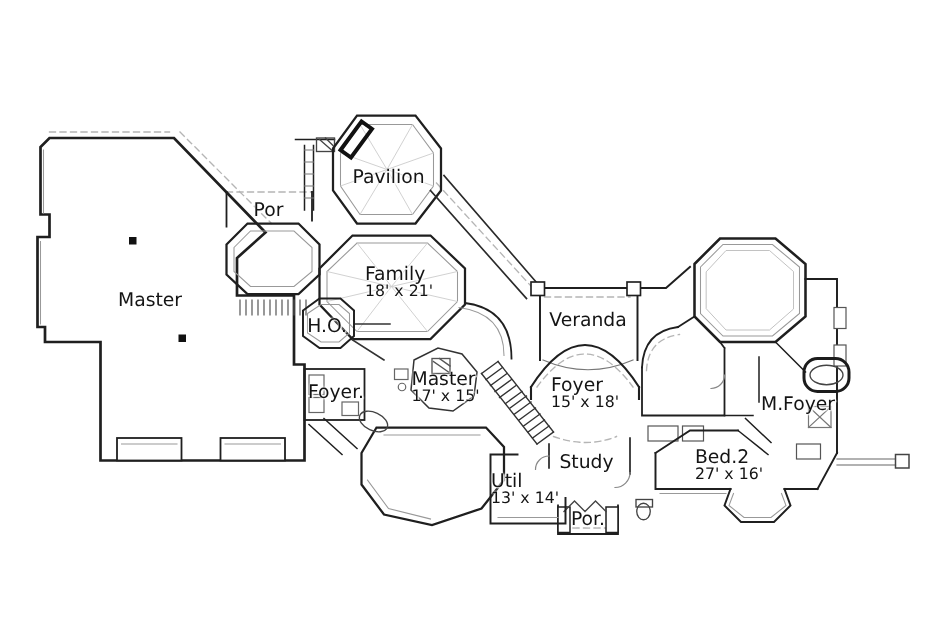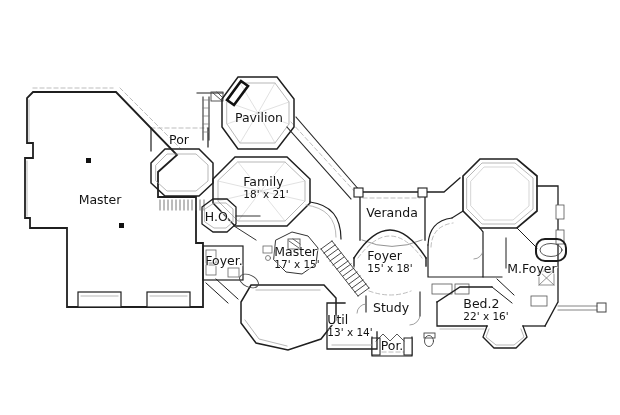--- a/index.html
+++ b/index.html
@@ -304,19 +304,19 @@
 </div>
 <div class="lbl" style="left:350px;top:326px">
   <span class="nm">Util</span>
       <span class="dm">13' x 14'</span>
 </div>
 <div class="lbl" style="left:391px;top:308px">
   <span class="nm">Study</span>
 </div>
 <div class="lbl" style="left:486px;top:310px">
   <span class="nm">Bed.2</span>
-      <span class="dm">22' x 16'</span>
+      <span class="dm">27' x 16'</span>
 </div>
 <div class="lbl" style="left:392px;top:346px">
   <span class="nm">Por.</span>
 </div>
 
 </div>
 
 </body></html>

